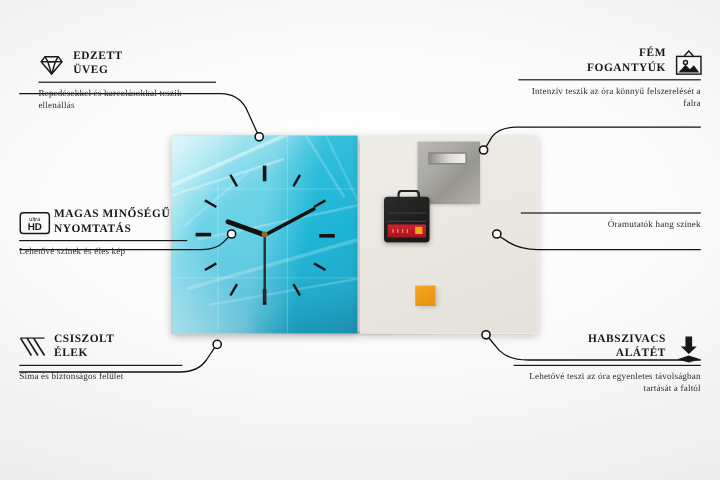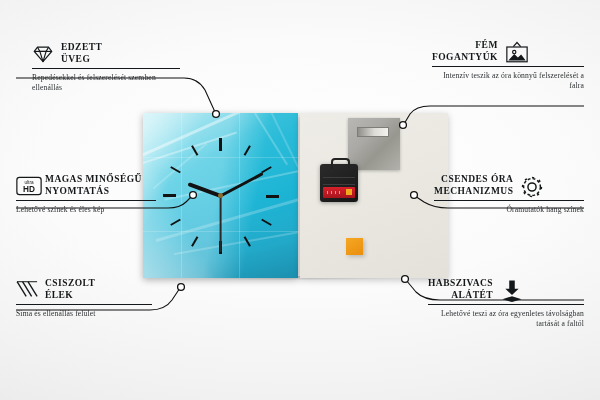--- a/index.html
+++ b/index.html
@@ -89,21 +89,21 @@
   .hand.minute{width:3px;height:48px;margin-left:-1.5px;margin-top:-48px;border-radius:2px;}
   .hand.second{width:1.6px;height:56px;margin-left:-0.8px;margin-top:-56px;background:#2a2a2a;}
   .cap{position:absolute;left:50%;top:50%;width:5px;height:5px;margin:-2.5px 0 0 -2.5px;border-radius:50%;background:#8a6a2f;}
   
   .co{position:absolute;}
   .co .head{display:flex;align-items:center;gap:7px;}
   .co .ttl{font-size:9.5px;letter-spacing:.45px;color:#15181a;line-height:11.5px;text-transform:uppercase;font-weight:700;}
   .co .rule{height:1px;background:#14181a;margin:3px 0 4px;}
   .co .sub{font-size:7.6px;color:#2a2d2f;line-height:10px;letter-spacing:.15px;}
   .co.left .head{justify-content:flex-start;}
-  .co.right .head{justify-content:flex-start;}
+  .co.right .head{justify-content:flex-end;}
   .co.right .ttl{text-align:right;}
   .co.right .sub{text-align:right;}
   .ico{width:22px;height:22px;flex:0 0 22px;display:block;}
   svg{display:block;overflow:visible;}
   .lines{position:absolute;left:0;top:0;width:600px;height:400px;pointer-events:none;}
 </style>
 </head>
 <body>
 
 <div id="stage">
@@ -218,21 +218,21 @@
           <path d="M2.5 9.2 H21.5"></path>
               <path d="M6 4.6 L8.6 9.2 L12 20.4"></path>
           <path d="M18 4.6 L15.4 9.2 L12 20.4"></path>
               <path d="M8.6 9.2 H15.4"></path>
         </g>
           </svg>
       </span>
       <span class="ttl"><span>EDZETT</span><br><span>ÜVEG</span></span>
     </div>
     <div class="rule"></div>
-    <div class="sub">Repedésekkel és felszerelését szemben ellenállás</div>
+    <div class="sub">Repedésekkel és karcolásokkal teszik ellenállás</div>
   </div>
 
   <div class="co left" style="left:16px;top:174px;width:140px;">
     <div class="head">
       <span class="ico">
         <svg width="26" height="22" viewBox="0 0 30 24">
           <rect x="1" y="2" width="28" height="20" rx="3" fill="none" stroke="#15181a" stroke-width="1.4"></rect>
           <text x="15" y="10.2" text-anchor="middle" font-family="Liberation Sans, sans-serif" font-size="5.4" fill="#15181a">ultra</text>
           <text x="15" y="19" text-anchor="middle" font-family="Liberation Sans, sans-serif" font-size="9.5" font-weight="bold" fill="#15181a">HD</text>
         </svg>
@@ -251,21 +251,21 @@
           <path d="M1 3 L11 19"></path>
               <path d="M7 3 L17 19"></path>
               <path d="M13 3 L23 19"></path>
           <path d="M1 3 L23 3" stroke-width="1.1"></path>
         </g>
           </svg>
       </span>
       <span class="ttl"><span>CSISZOLT</span><br><span>ÉLEK</span></span>
     </div>
     <div class="rule"></div>
-    <div class="sub">Sima és ellenállás felület</div>
+    <div class="sub">Sima és biztonságos felület</div>
   </div>
 
   <div class="co right" style="right:16px;top:40px;width:152px;">
     <div class="head">
       <span class="ttl"><span>FÉM</span><br><span>FOGANTYÚK</span></span>
       <span class="ico">
         <svg width="24" height="24" viewBox="0 0 26 26">
             <g fill="none" stroke="#15181a" stroke-width="1.3">
           <path d="M9 6 L13 1.6 L17 6"></path>
           <rect x="2" y="6.5" width="22" height="16"></rect>
@@ -273,33 +273,20 @@
           <path d="M3.6 21 L10 14 L14 18 L17.5 14.6 L22.4 21 Z" fill="#15181a" stroke="none"></path>
         </g>
           </svg>
       </span>
     </div>
     <div class="rule"></div>
     <div class="sub">Intenzív teszik az óra könnyű felszerelését a falra</div>
   </div>
 
   <div class="co right" style="right:16px;top:174px;width:150px;">
-    <div class="head">
-      <span class="ttl"><span>CSENDES ÓRA</span><br><span>MECHANIZMUS</span></span>
-      <span class="ico">
-        <svg width="24" height="24" viewBox="0 0 26 26">
-            <g fill="none" stroke="#15181a" stroke-width="1.6">
-          <path d="M13 2.6 L15.4 3.1 M20.6 5.4 L21.8 7.5 M23.4 13 L22.9 15.4 M20.6 20.6 L18.5 21.8
-                   M13 23.4 L10.6 22.9 M5.4 20.6 L4.2 18.5 M2.6 13 L3.1 10.6 M5.4 5.4 L7.5 4.2"></path>
-          <circle cx="13" cy="13" r="9.1" stroke-dasharray="3.1 2.3"></circle>
-          <circle cx="13" cy="13" r="4.4"></circle>
-        </g>
-          </svg>
-      </span>
-    </div>
     <div class="rule"></div>
     <div class="sub">Óramutatók hang színek</div>
   </div>
 
   <div class="co right" style="right:16px;top:278px;width:156px;">
     <div class="head">
       <span class="ttl"><span>HABSZIVACS</span><br><span>ALÁTÉT</span></span>
       <span class="ico">
         <svg width="24" height="24" viewBox="0 0 26 26">
             <g fill="#15181a">

